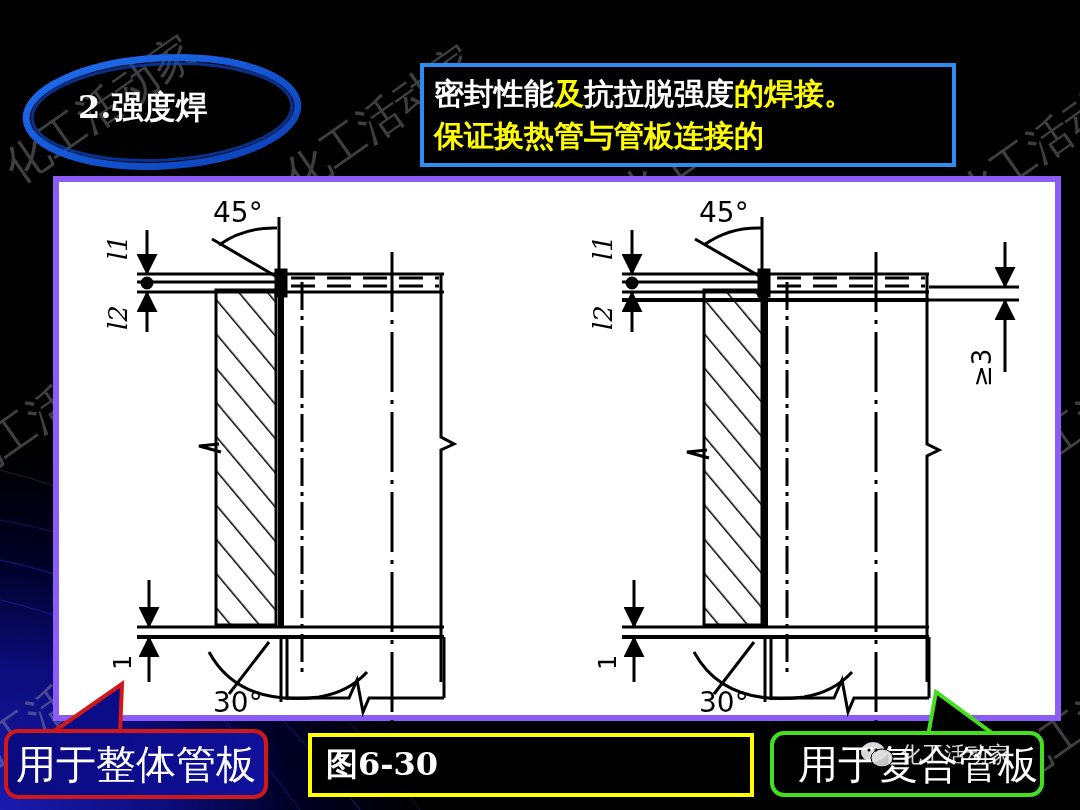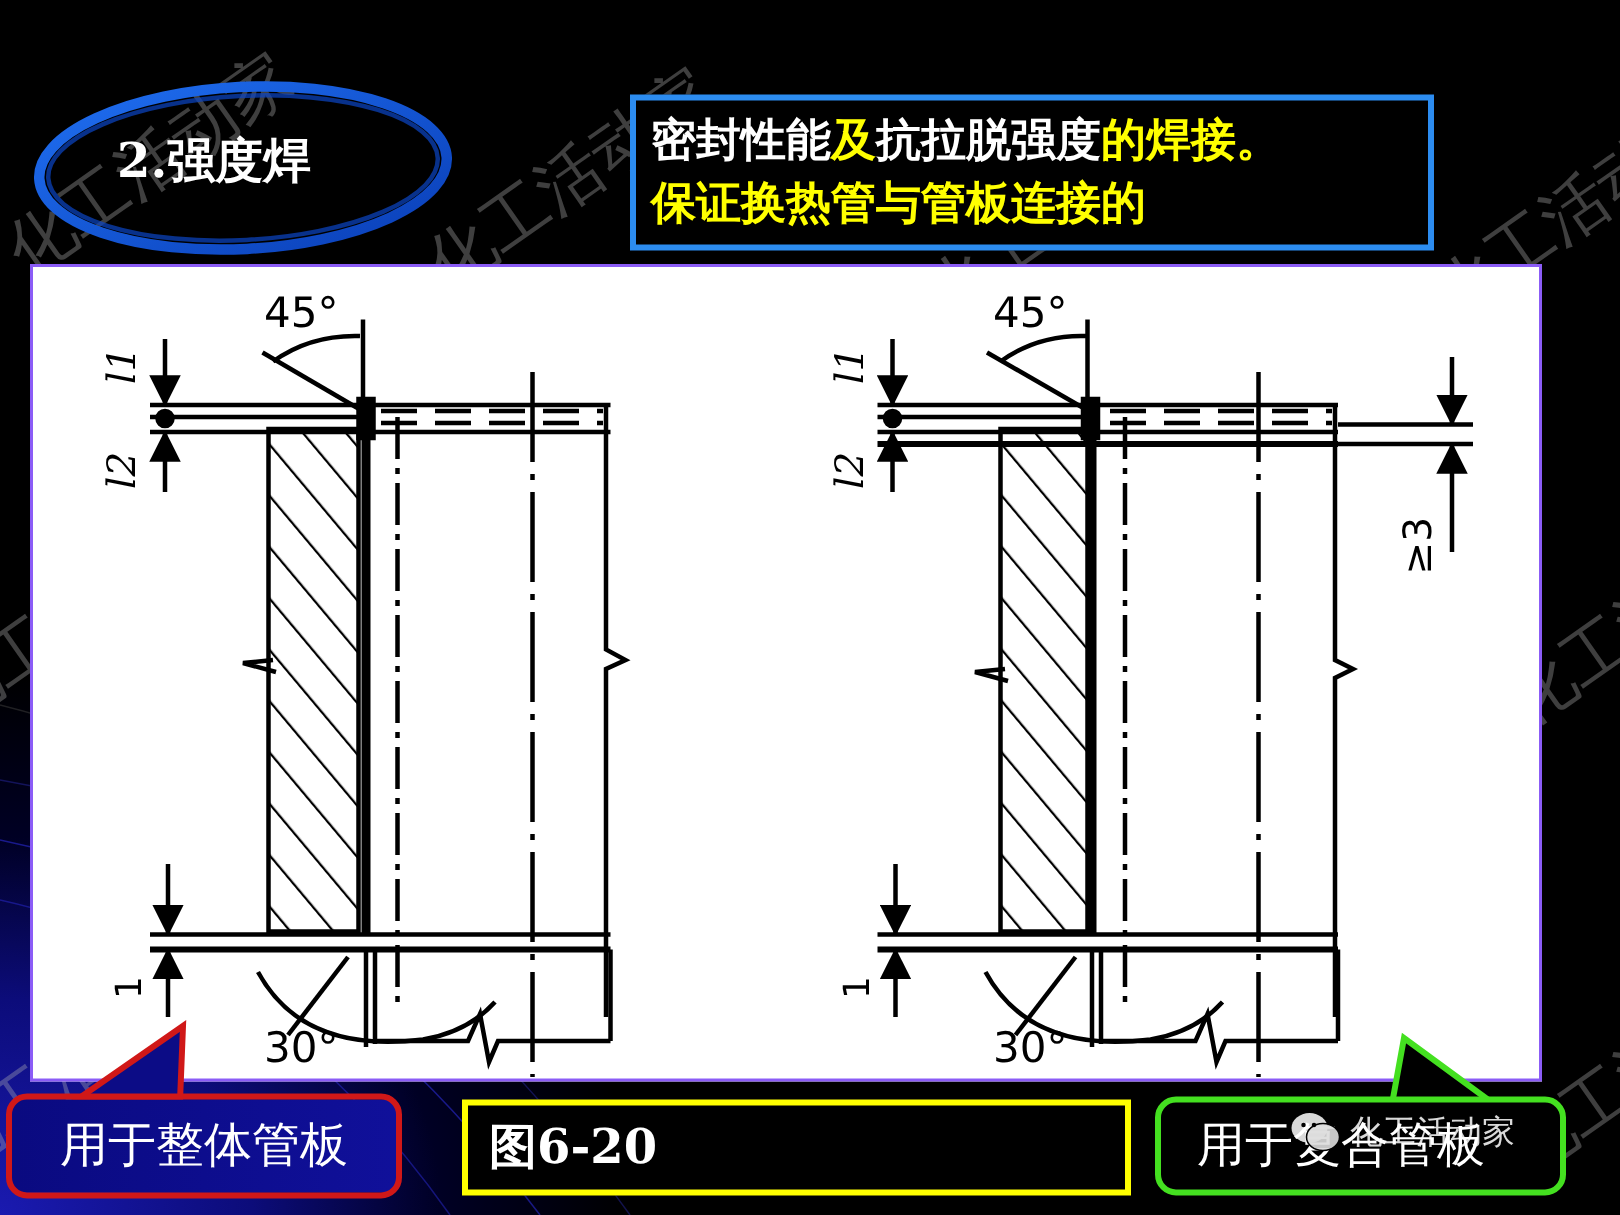--- a/index.html
+++ b/index.html
@@ -38,32 +38,32 @@
       border: 4px solid #2c8cf0; background: #000;
       padding: 6px 0 0 10px;
     }
     .def-line {
       font-family: "DejaVu Sans", sans-serif; font-weight: bold;
       font-size: 30px; line-height: 42px; white-space: nowrap;
     }
     .yel { color: #ffff00; }
     .wht { color: #ffffff; }
     .figure {
-      position: absolute; left: 20px; top: 176px; width: 1008px; height: 545px;
-      background: #fff; border: 2px solid #8b5cf6;
+      position: absolute; left: 53px; top: 176px; width: 1008px; height: 545px;
+      background: #fff; border: 6px solid #8b5cf6;
     }
     .figure svg { position: absolute; left: 0; top: 0; }
     .callout-red {
       position: absolute; left: 4px; top: 729px; width: 264px; height: 70px;
       border: 4px solid #d01818; border-radius: 14px;
       background: linear-gradient(90deg, #0a0a80, #10109a);
       display: flex; align-items: center; justify-content: center;
     }
     .callout-text {
-      color: #fff; font-family: "DejaVu Sans", sans-serif; font-size: 32px; white-space: nowrap;
+      color: #fff; font-family: "DejaVu Sans", sans-serif; font-size: 40px; white-space: nowrap;
     }
     .caption-box {
       position: absolute; left: 308px; top: 733px; width: 446px; height: 64px;
       border: 4px solid #ffff00; background: #000;
       display: flex; align-items: center; padding-left: 14px;
     }
     .caption-num {
       color: #fff; font-family: "DejaVu Serif", serif; font-size: 32px; font-weight: bold; white-space: nowrap;
     }
     .caption-text {
@@ -236,21 +236,21 @@
 <svg class="pointer" width="1080" height="810">
   <polygon points="122,684 120,734 50,734" fill="#0c0c86" stroke="#d01818" stroke-width="4"></polygon>
   <polygon points="936,692 928,736 996,736" fill="#000" stroke="#44e020" stroke-width="4"></polygon>
 </svg>
 
 <div class="callout-red">
   <span class="callout-text">用于整体管板</span>
 </div>
 
 <div class="caption-box">
-  <span class="caption-num">图6-20</span>
+  <span class="caption-num">图6-30</span>
 </div>
 
 <div class="callout-green">
   <span class="callout-text">用于复合管板</span>
 </div>
 
 <div class="wechat-overlay">
   <svg width="34" height="28" viewBox="0 0 34 28">
     <ellipse cx="13" cy="11" rx="12" ry="10" fill="rgba(255,255,255,0.85)"></ellipse>
     <ellipse cx="22" cy="17" rx="11" ry="9" fill="rgba(220,220,220,0.9)" stroke="#000" stroke-width="1"></ellipse>

